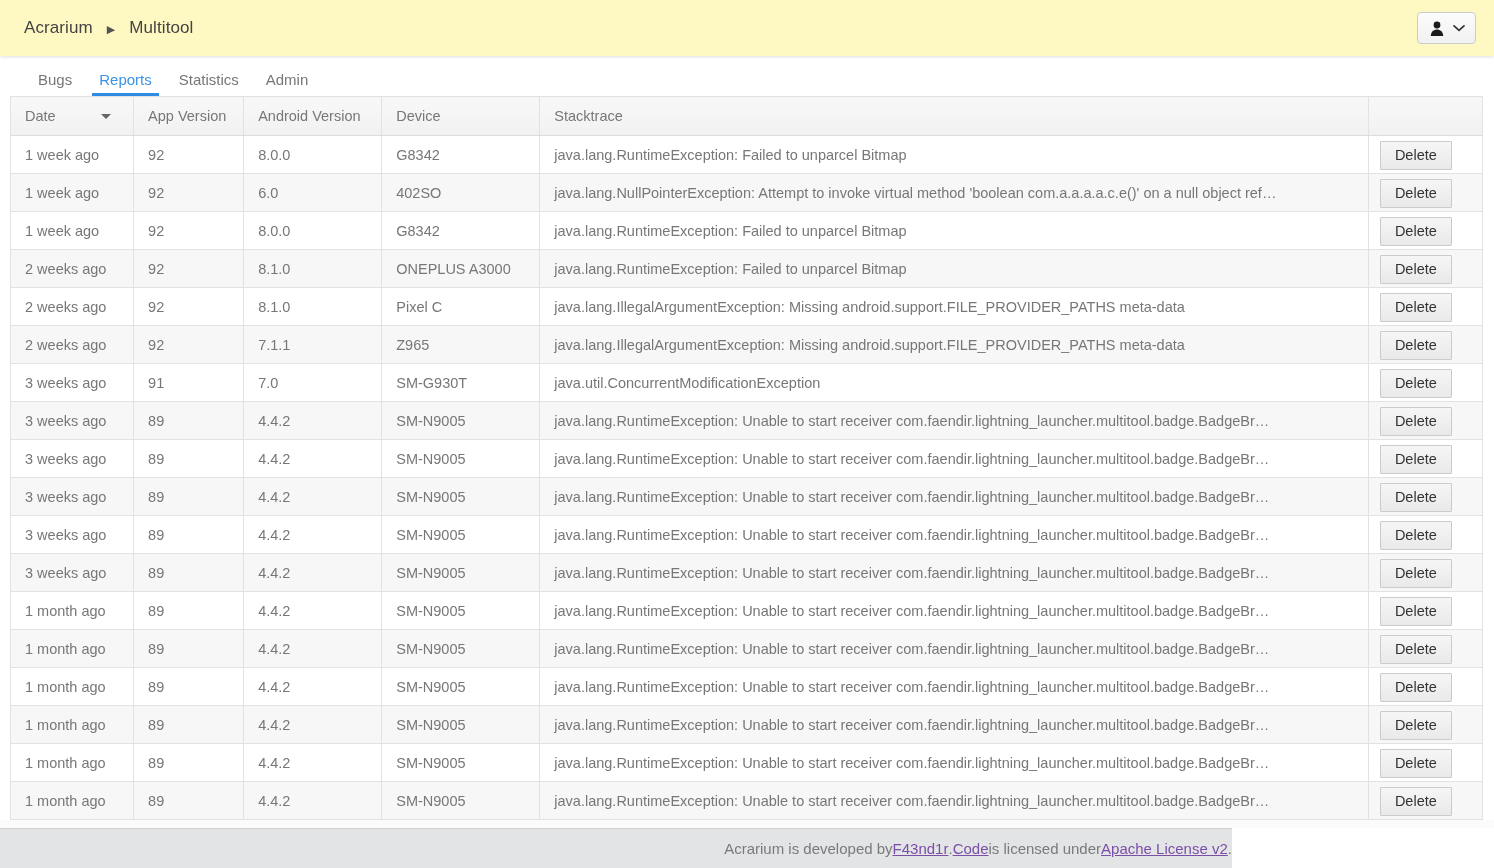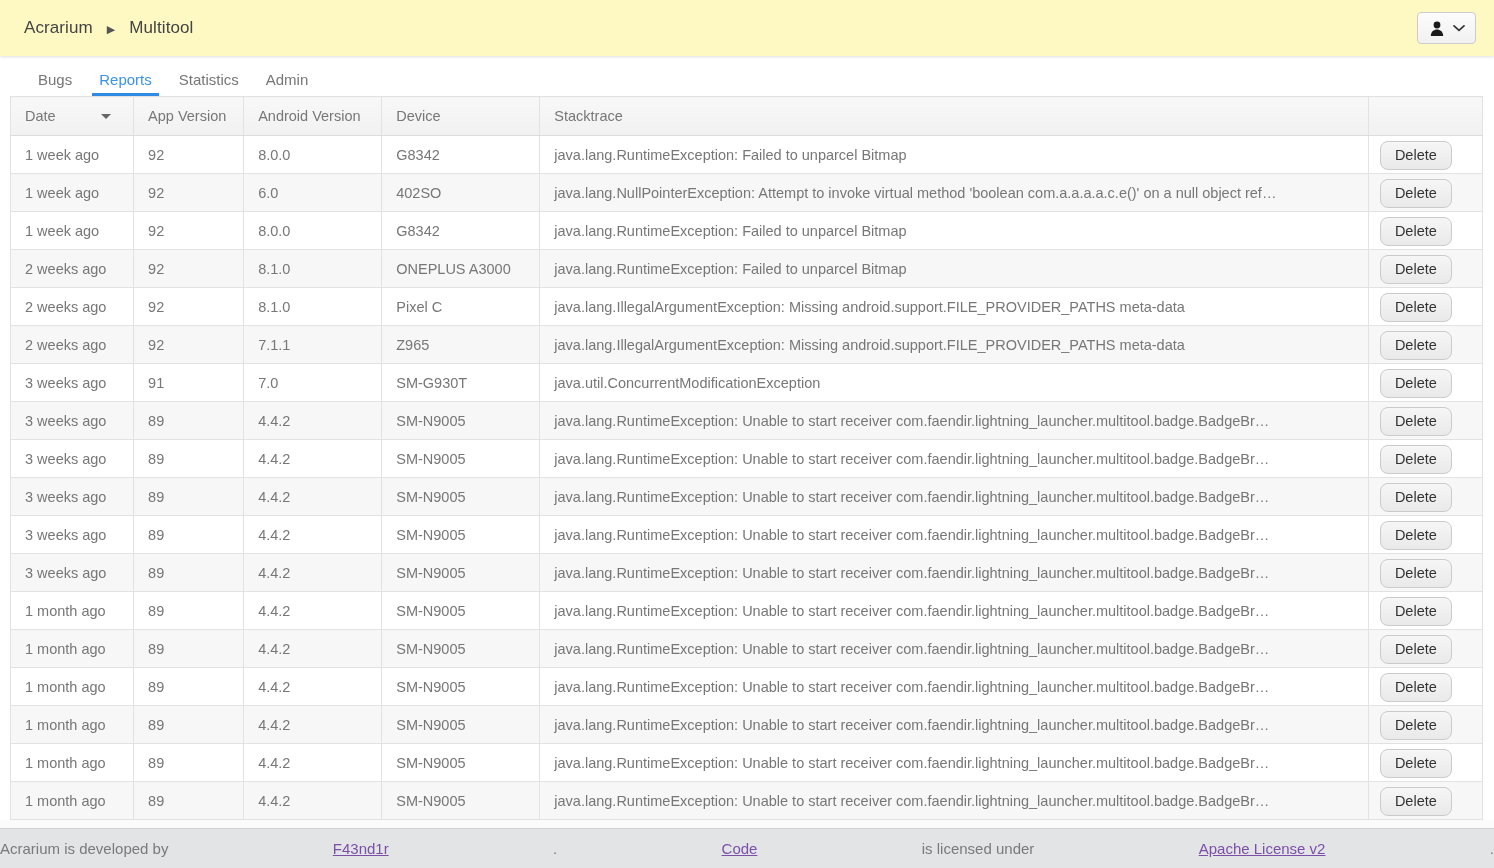--- a/index.html
+++ b/index.html
@@ -167,38 +167,38 @@
   .delete-btn {
     position: absolute;
     left: 11px;
     top: 5px;
     height: 29px;
     padding: 0 14px;
     font-size: 14.5px;
     font-family: inherit;
     color: #333333;
     border: 1px solid #cbcbcb;
-    border-radius: 8px;
+    border-radius: 1px;
     background: linear-gradient(#f6f6f6, #e9e9e9);
     cursor: pointer;
     white-space: nowrap;
     line-height: 27px;
   }
 
   
   .footer {
     position: absolute;
     left: 0; bottom: 0;
-    width: 1494px;
+    width: 1232px;
     height: 40px;
     background: #e3e4e6;
     border-top: 1px solid #cfd0d2;
     display: flex;
     align-items: center;
-    justify-content: space-between;
+    justify-content: flex-end;
     font-size: 15px;
     color: #7a7a7a;
   }
   .footer a {
     color: #7b4fa8;
     text-decoration: underline;
   }
   .footer-gap {
     position: absolute;
     left: 0; bottom: 40px;

